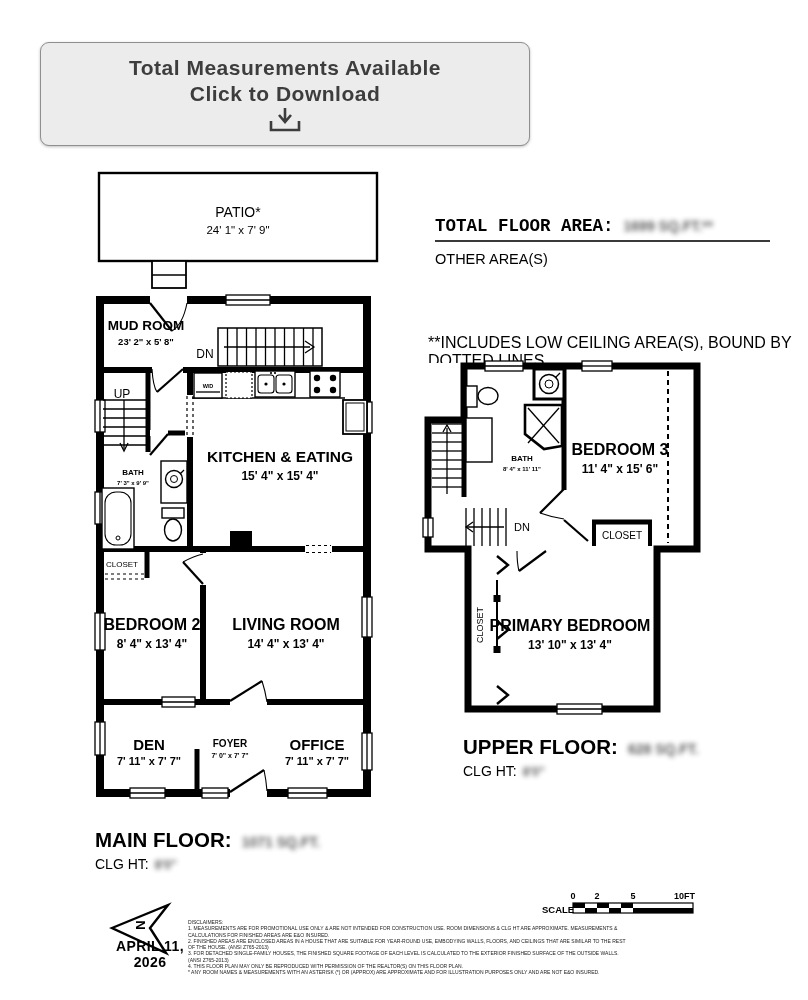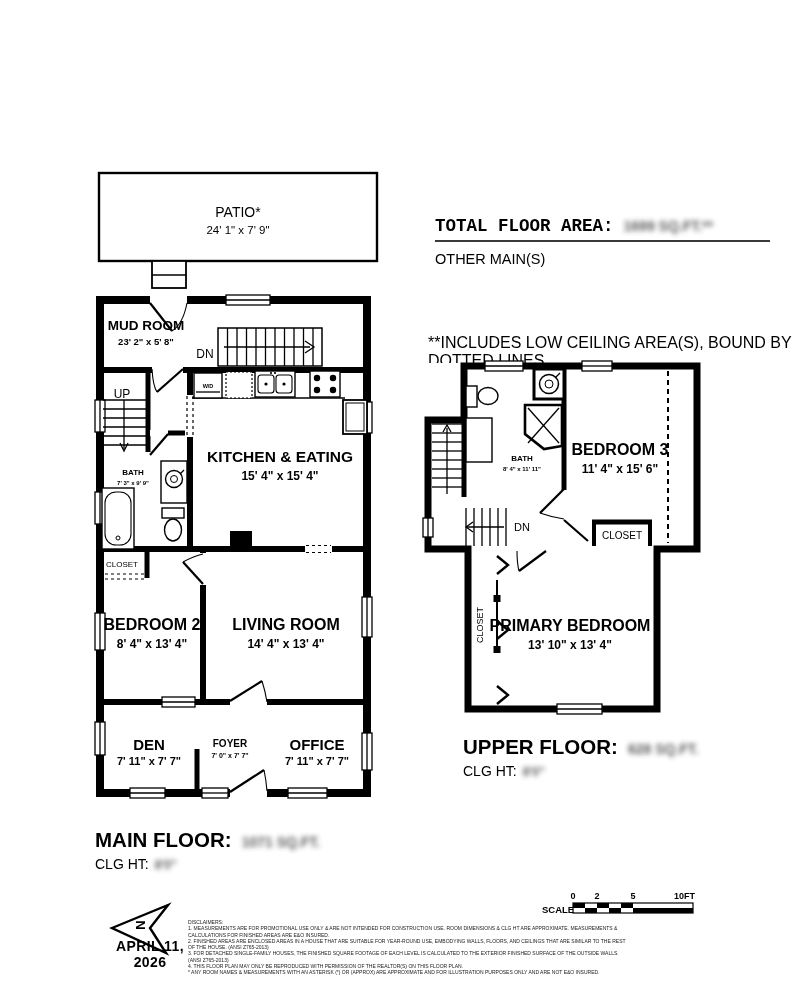--- a/index.html
+++ b/index.html
@@ -45,28 +45,36 @@
   .rn{font-weight:bold;}
   .wall{stroke:#000;fill:none;}
   .thin{stroke:#000;stroke-width:1.3;fill:none;}
   .fix{stroke:#000;fill:#fff;}
 </style>
 </head>
 <body>
 
 <div class="page">
 
+  <div class="abs dl-box">
+    <div class="dl-line">Total Measurements Available</div>
+    <div class="dl-line">Click to Download</div>
+    <svg width="42" height="26" viewBox="0 0 42 26">
+      <path d="M21,1 V13 M15,8 L21,15 L27,8" stroke="#3d3d3d" stroke-width="2.6" fill="none"></path>
+      <path d="M7,14 V23 H35 V14" stroke="#3d3d3d" stroke-width="2.6" fill="none"></path>
+    </svg>
+  </div>
 
 
   <div class="abs summary">
     <div class="sum-head">
       <span class="sum-title">TOTAL FLOOR AREA:</span>
       <span class="blur big">1699 SQ.FT.**</span>
     </div>
-    <div class="sum-other">OTHER MAIN(S)</div>
+    <div class="sum-other">OTHER AREA(S)</div>
   </div>
   <div class="abs note">**INCLUDES LOW CEILING AREA(S), BOUND BY DOTTED LINES.</div>
 
   <svg class="abs" style="left:88px;top:165px;" width="304" height="645" viewBox="88 165 304 645">
 
     <g>
       <rect x="99" y="173" width="278" height="88" fill="#fff" stroke="#000" stroke-width="2.4"></rect>
       <rect x="152" y="261" width="34" height="27" fill="#fff" stroke="#000" stroke-width="1.8"></rect>
       <line x1="152" y1="275" x2="186" y2="275" class="thin"></line>
     </g>

